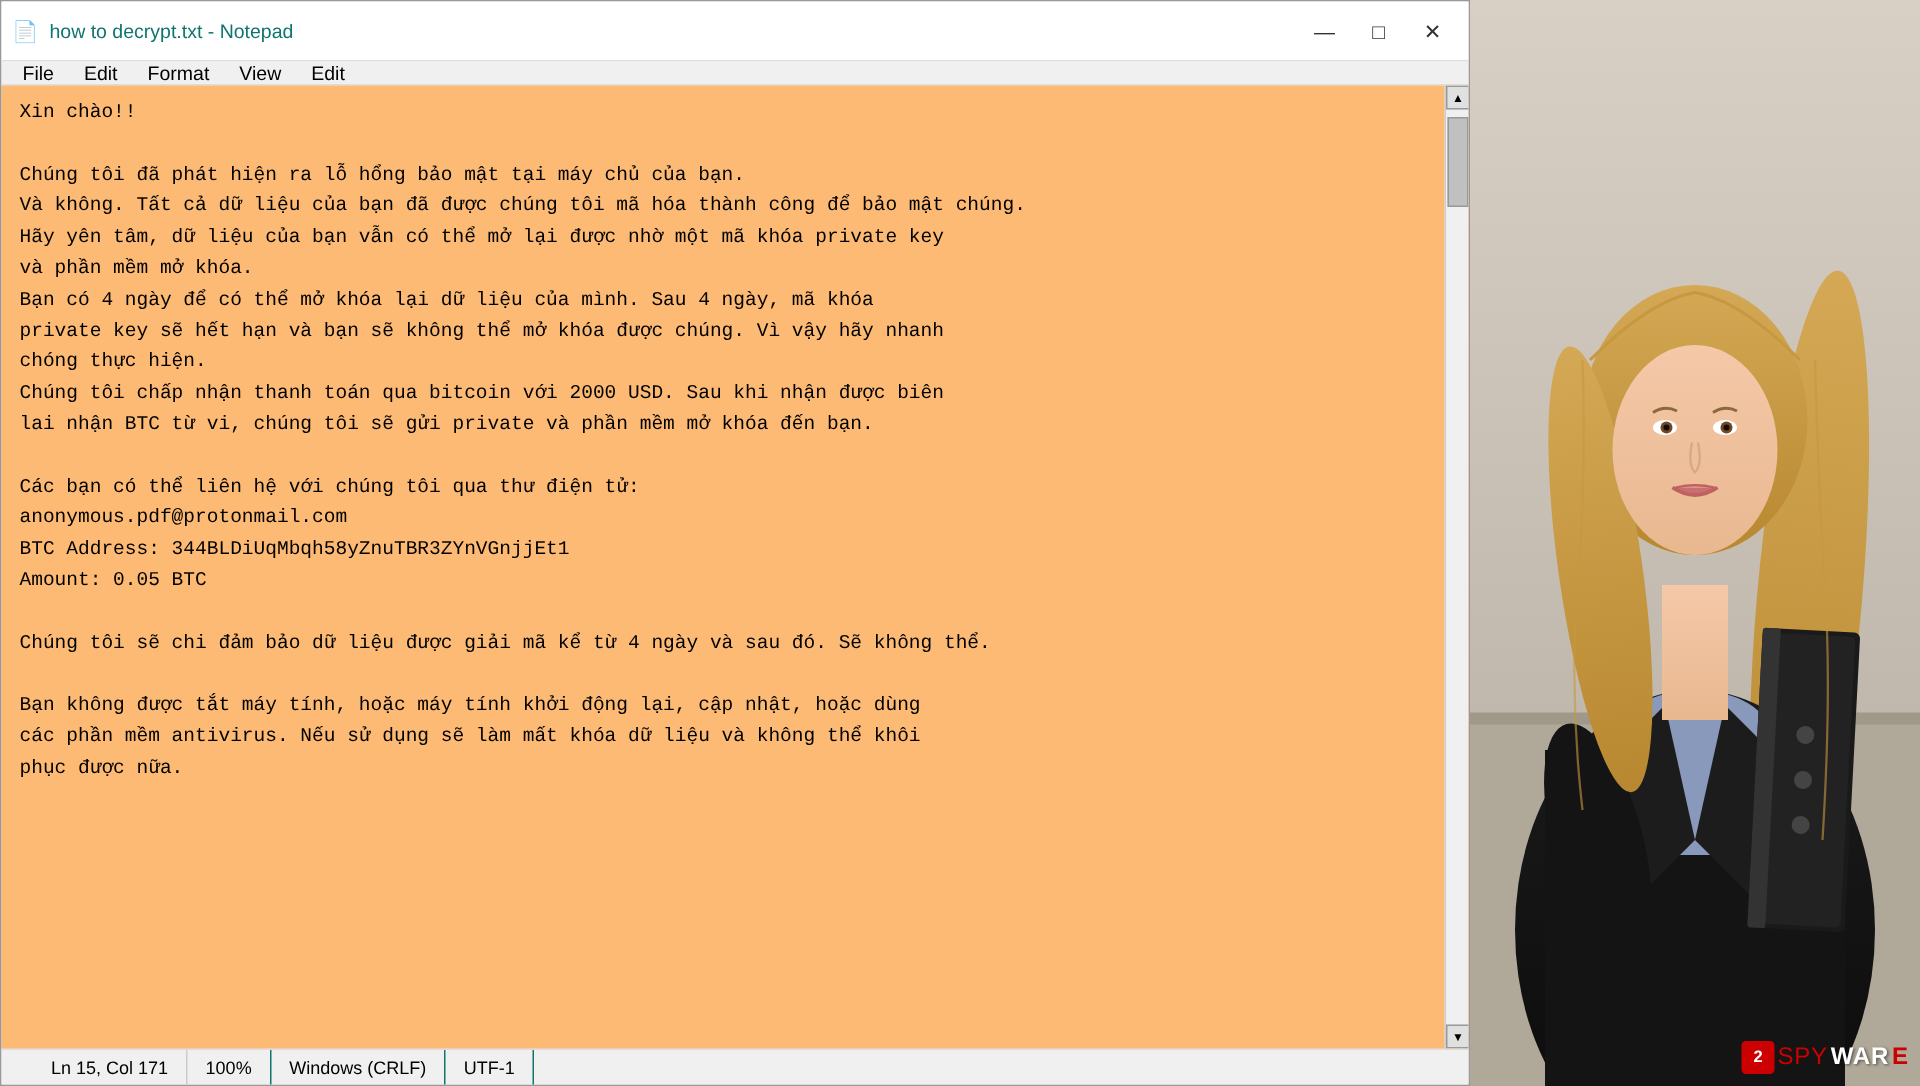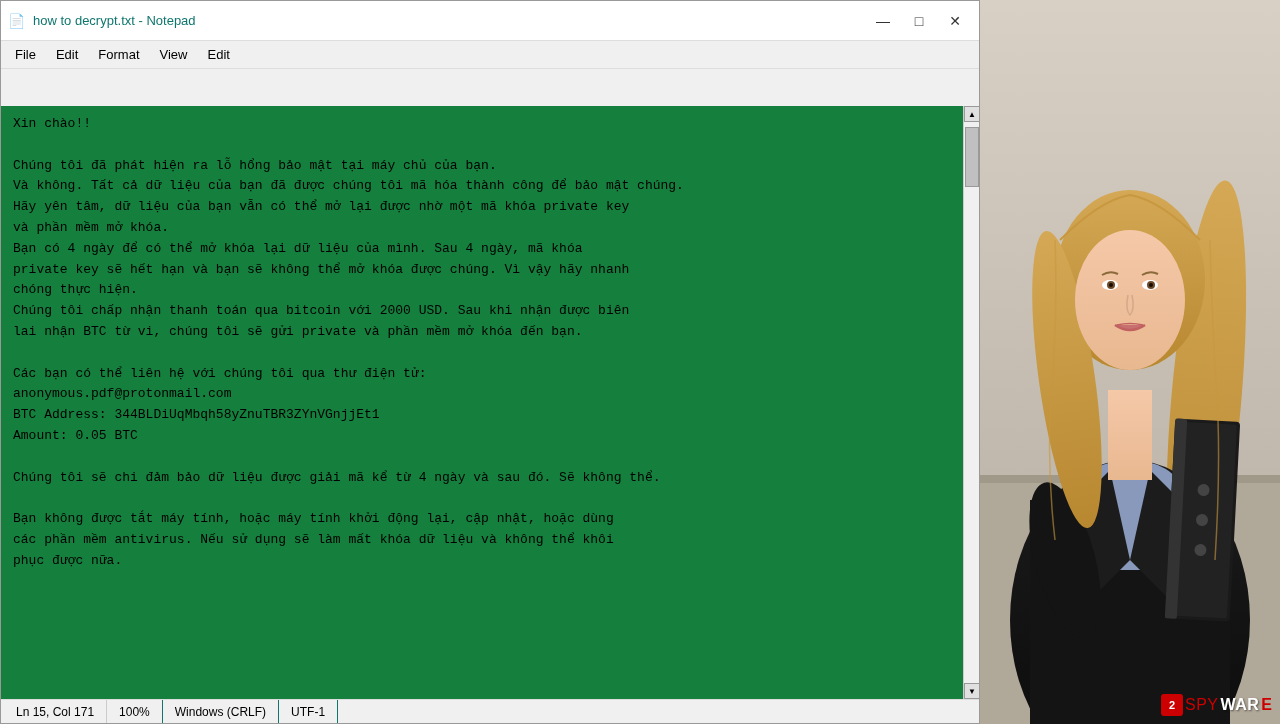--- a/index.html
+++ b/index.html
@@ -72,42 +72,41 @@
       align-items: center;
       justify-content: center;
       font-size: 14px;
       color: #333;
       border-radius: 2px;
     }
 
     
     .menu-bar {
       background: #f0f0f0;
-      height: 28px;
+      height: 16px;
       display: flex;
       align-items: center;
       padding: 0 4px;
       border-bottom: 1px solid #ddd;
     }
 
     .menu-item {
       padding: 4px 10px;
       font-size: 13px;
       color: #000;
       cursor: pointer;
       border-radius: 2px;
     }
 
     
     .text-area-container {
       flex: 1;
-      background: #15803d;
+      background: #fdba74;
       overflow: hidden;
       position: relative;
-      margin-top: 37px;
     }
 
     .text-content {
       padding: 8px 12px;
       font-family: "Courier New", Courier, monospace;
       font-size: 13px;
       line-height: 1.6;
       color: #000;
       white-space: pre-wrap;
       word-wrap: break-word;
@@ -155,21 +154,21 @@
       background: #c0c0c0;
       border: 1px solid #999;
     }
 
     
     .status-bar {
       background: #f0f0f0;
       height: 24px;
       display: flex;
       align-items: center;
-      padding: 0 3px;
+      padding: 0 21px;
       border-top: 1px solid #ddd;
       font-size: 12px;
       color: #000;
       gap: 0;
     }
 
     .status-item {
       padding: 0 12px;
       border-right: 1px solid #0f766e;
       height: 100%;

